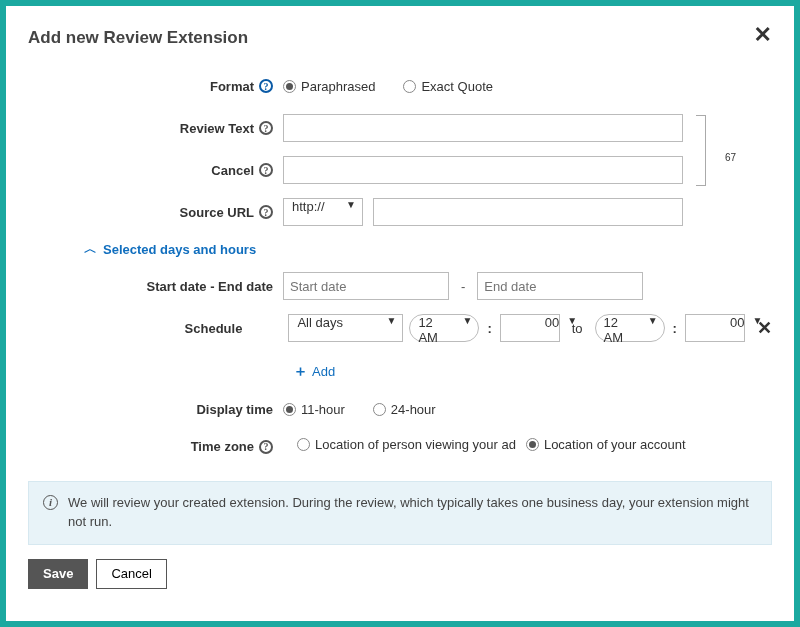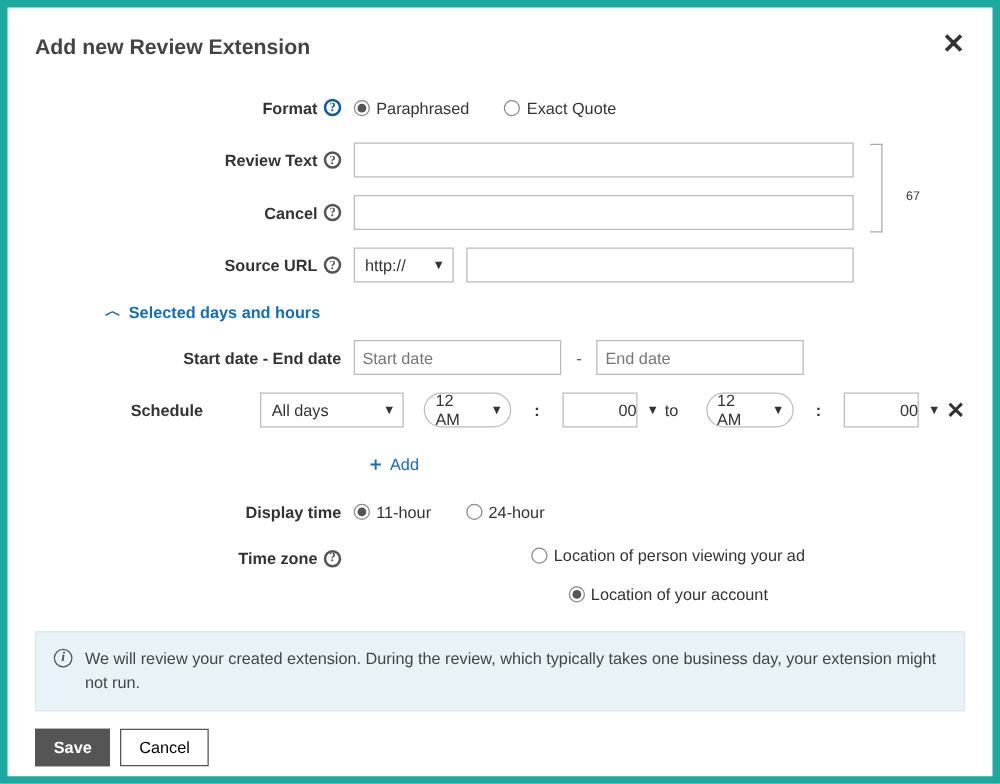--- a/index.html
+++ b/index.html
@@ -98,21 +98,21 @@
     border-bottom:1px solid #aaa;
   }
   .char-count {
     position:absolute;
     right:-52px;
     top: 38px;
     font-size:10px;
     color:#333;
   }
   .select-box {
-    display:inline-flex; align-items:center; justify-content:space-between;
+    display:inline-flex; align-items:flex-start; justify-content:space-between;
     padding: 0 6px 0 8px; gap:8px; cursor:pointer; min-width:60px;
   }
   .select-box .caret { font-size:10px; }
   .proto-select { width:80px; }
   .url-input { width:310px; }
   .section-toggle {
     color: #106ebe;
     font-weight: bold;
     margin: 6px 0 14px 56px;
     display:flex; align-items:center; gap:6px;
@@ -130,21 +130,21 @@
   .to-text { margin:0 6px;}
   .remove-x { font-size:18px; font-weight:bold; cursor:pointer; margin-left:6px;}
   .add-link {
     margin: 6px 0 0 265px;
     display:inline-flex; align-items:center; gap:4px;
     color:#106ebe; cursor:pointer;
   }
   .add-link .plus { font-size:15px; font-weight:bold; text-decoration:none;}
   .add-link .txt { }
   .multi-line-radio .radio-wrap { margin-right:0; margin-bottom:6px;}
-  .multi-line-radio { display:flex; flex-direction:column; }
+  .multi-line-radio { display:flex; flex-direction:row; }
   .tz-detail { margin-left:18px; color:#444;}
   .info-box {
     background:#e8f3f8;
     border:1px solid #d6e8f0;
     padding:12px 14px;
     margin-top:16px;
     display:flex;
     gap:10px;
     color:#444;
     line-height:1.45;
@@ -244,21 +244,21 @@
         <span class="date-sep">-</span>
         <input class="text-input date-input" placeholder="End date" style="">
       </div>
     </div>
 
     
     <div class="row sched-row">
       <div class="label-col">
         <span>Schedule</span>
       </div>
-      <div class="ctrl-col" style="gap:16px;margin-left:36px;">
+      <div class="ctrl-col" style="gap:6px;margin-left:36px;">
         <span class="select-box sched-days">
           <span>All days</span>
           <span class="caret">▼</span>
         </span>
         <span class="select-box sched-time">
           <span>12 AM</span>
           <span class="caret">▼</span>
         </span>
         <span class="colon">:</span>
         <span class="select-box sched-min">

